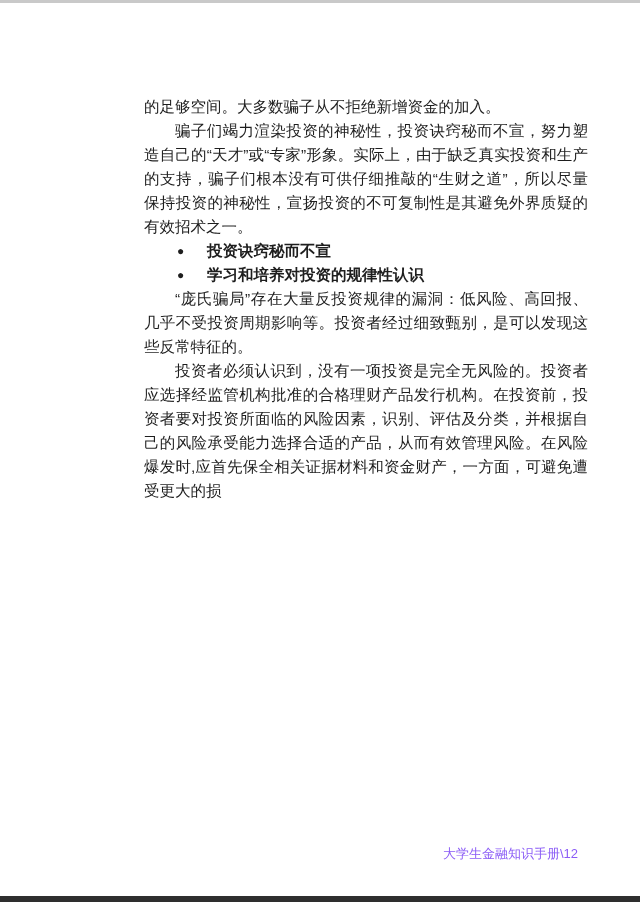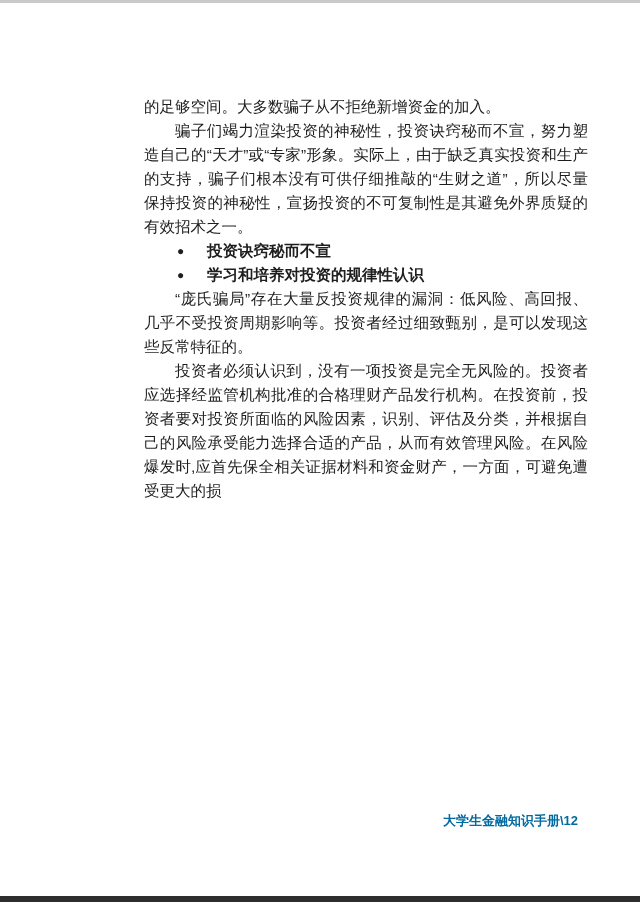--- a/index.html
+++ b/index.html
@@ -46,26 +46,26 @@
     font-size: 12px;
     vertical-align: 1px;
   }
   .subheading {
     padding-left: 29px;
     font-weight: 700;
     white-space: nowrap;
   }
   .footer {
     position: absolute;
-    top: 812px;
+    top: 845px;
     right: 62px;
     font-size: 13px;
     line-height: 17px;
-    font-weight: 700;
-    color: #0369a1;
+    font-weight: 400;
+    color: #8b5cf6;
   }
 </style>
 </head>
 <body>
 
 <div class="page">
   <div class="top-edge"></div>
 
   <div class="content" id="content">
       <p class="body-para">的足够空间。大多数骗子从不拒绝新增资金的加入。</p>

